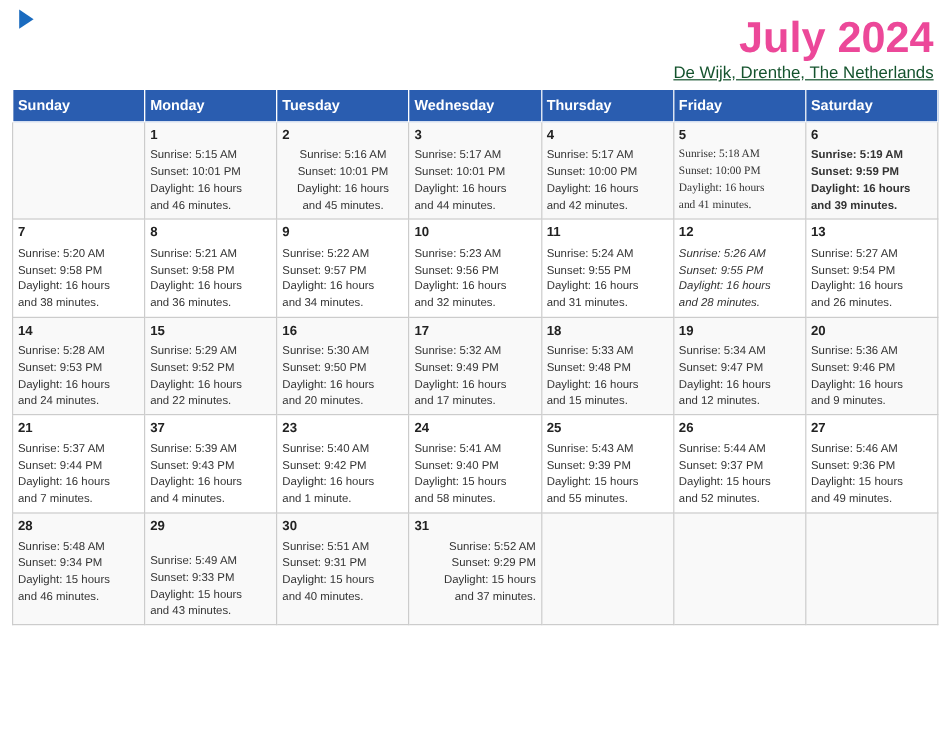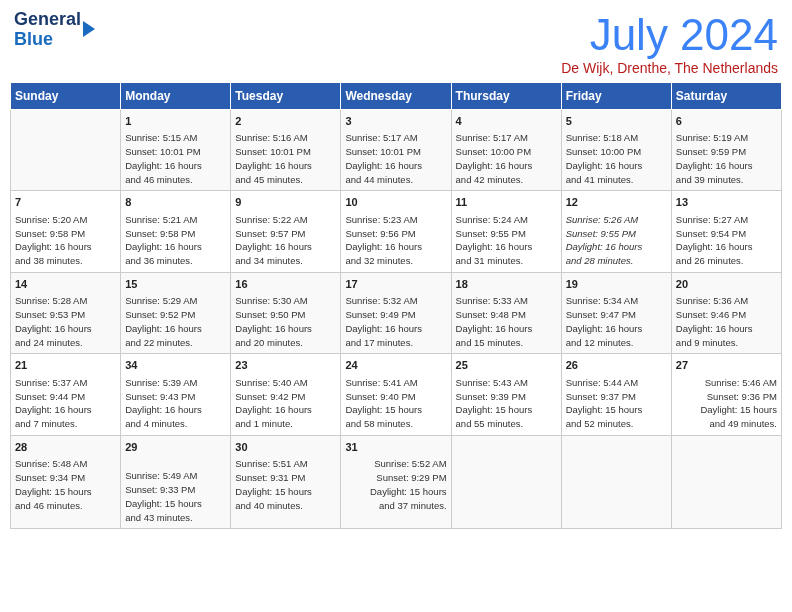--- a/index.html
+++ b/index.html
@@ -27,27 +27,28 @@
       font-weight: bold;
       color: #1a3a6b;
       line-height: 1.1;
     }
     .logo-text .general { display: block; }
     .logo-text .blue { color: #1a6bbf; }
     .title-section {
       text-align: right;
     }
     .month-title {
-      font-size: 44px;
-      color: #3b82f6;
-      font-weight: normal;
+      font-size: 36px;
+      color: #ec4899;
+      font-weight: bold;
     }
     .location {
       font-size: 14px;
-      color: #b91c1c;
+      color: #14532d;
+      text-decoration: underline;
     }
     .calendar {
       width: 100%;
       border-collapse: collapse;
       font-size: 10px;
     }
     .calendar thead tr th {
       background: #2a5db0;
       color: #fff;
       padding: 6px 4px;
@@ -97,24 +98,20 @@
       margin-left: 2px;
       margin-top: -2px;
     }
   </style>
 </head>
 <body>
 
 <div class="header">
   <div class="logo">
     <div class="logo-row">
-      <span class="logo-text">
-        <span class="general">General</span>
-        <span class="blue">Blue</span>
-      </span>
       <span class="logo-arrow"></span>
     </div>
   </div>
   <div class="title-section">
     <div class="month-title">July 2024</div>
     <div class="location">De Wijk, Drenthe, The Netherlands</div>
   </div>
 </div>
 
 <table class="calendar">
@@ -134,49 +131,49 @@
         <td class="empty"></td>
         <td>
           <span class="day-num">1</span>
           <div class="day-info" style="white-space: pre-line;">Sunrise: 5:15 AM
 Sunset: 10:01 PM
 Daylight: 16 hours
 and 46 minutes.</div>
         </td>
         <td>
           <span class="day-num">2</span>
-          <div class="day-info" style="white-space: pre-line;">Sunrise: 5:16 AM
+          <div class="day-info" style="white-space: pre-line; text-align: center;">Sunrise: 5:16 AM
 Sunset: 10:01 PM
 Daylight: 16 hours
 and 45 minutes.</div>
         </td>
         <td>
           <span class="day-num">3</span>
           <div class="day-info" style="white-space: pre-line;">Sunrise: 5:17 AM
 Sunset: 10:01 PM
 Daylight: 16 hours
 and 44 minutes.</div>
         </td>
         <td>
           <span class="day-num">4</span>
           <div class="day-info" style="white-space: pre-line;">Sunrise: 5:17 AM
 Sunset: 10:00 PM
 Daylight: 16 hours
 and 42 minutes.</div>
         </td>
         <td>
           <span class="day-num">5</span>
-          <div class="day-info" style="white-space: pre-line;">Sunrise: 5:18 AM
+          <div class="day-info" style="white-space: pre-line; font-family: Liberation Serif, serif;">Sunrise: 5:18 AM
 Sunset: 10:00 PM
 Daylight: 16 hours
 and 41 minutes.</div>
         </td>
         <td>
           <span class="day-num">6</span>
-          <div class="day-info" style="white-space: pre-line;">Sunrise: 5:19 AM
+          <div class="day-info" style="white-space: pre-line; font-weight: bold;">Sunrise: 5:19 AM
 Sunset: 9:59 PM
 Daylight: 16 hours
 and 39 minutes.</div>
         </td>
       </tr>
       <tr>
         <td>
           <span class="day-num">7</span>
           <div class="day-info" style="white-space: pre-line;">Sunrise: 5:20 AM
 Sunset: 9:58 PM
@@ -279,21 +276,21 @@
       </tr>
       <tr>
         <td>
           <span class="day-num">21</span>
           <div class="day-info" style="white-space: pre-line;">Sunrise: 5:37 AM
 Sunset: 9:44 PM
 Daylight: 16 hours
 and 7 minutes.</div>
         </td>
         <td>
-          <span class="day-num">34</span>
+          <span class="day-num">37</span>
           <div class="day-info" style="white-space: pre-line;">Sunrise: 5:39 AM
 Sunset: 9:43 PM
 Daylight: 16 hours
 and 4 minutes.</div>
         </td>
         <td>
           <span class="day-num">23</span>
           <div class="day-info" style="white-space: pre-line;">Sunrise: 5:40 AM
 Sunset: 9:42 PM
 Daylight: 16 hours
@@ -315,21 +312,21 @@
         </td>
         <td>
           <span class="day-num">26</span>
           <div class="day-info" style="white-space: pre-line;">Sunrise: 5:44 AM
 Sunset: 9:37 PM
 Daylight: 15 hours
 and 52 minutes.</div>
         </td>
         <td>
           <span class="day-num">27</span>
-          <div class="day-info" style="white-space: pre-line; text-align: right;">Sunrise: 5:46 AM
+          <div class="day-info" style="white-space: pre-line;">Sunrise: 5:46 AM
 Sunset: 9:36 PM
 Daylight: 15 hours
 and 49 minutes.</div>
         </td>
       </tr>
       <tr>
         <td>
           <span class="day-num">28</span>
           <div class="day-info" style="white-space: pre-line;">Sunrise: 5:48 AM
 Sunset: 9:34 PM

